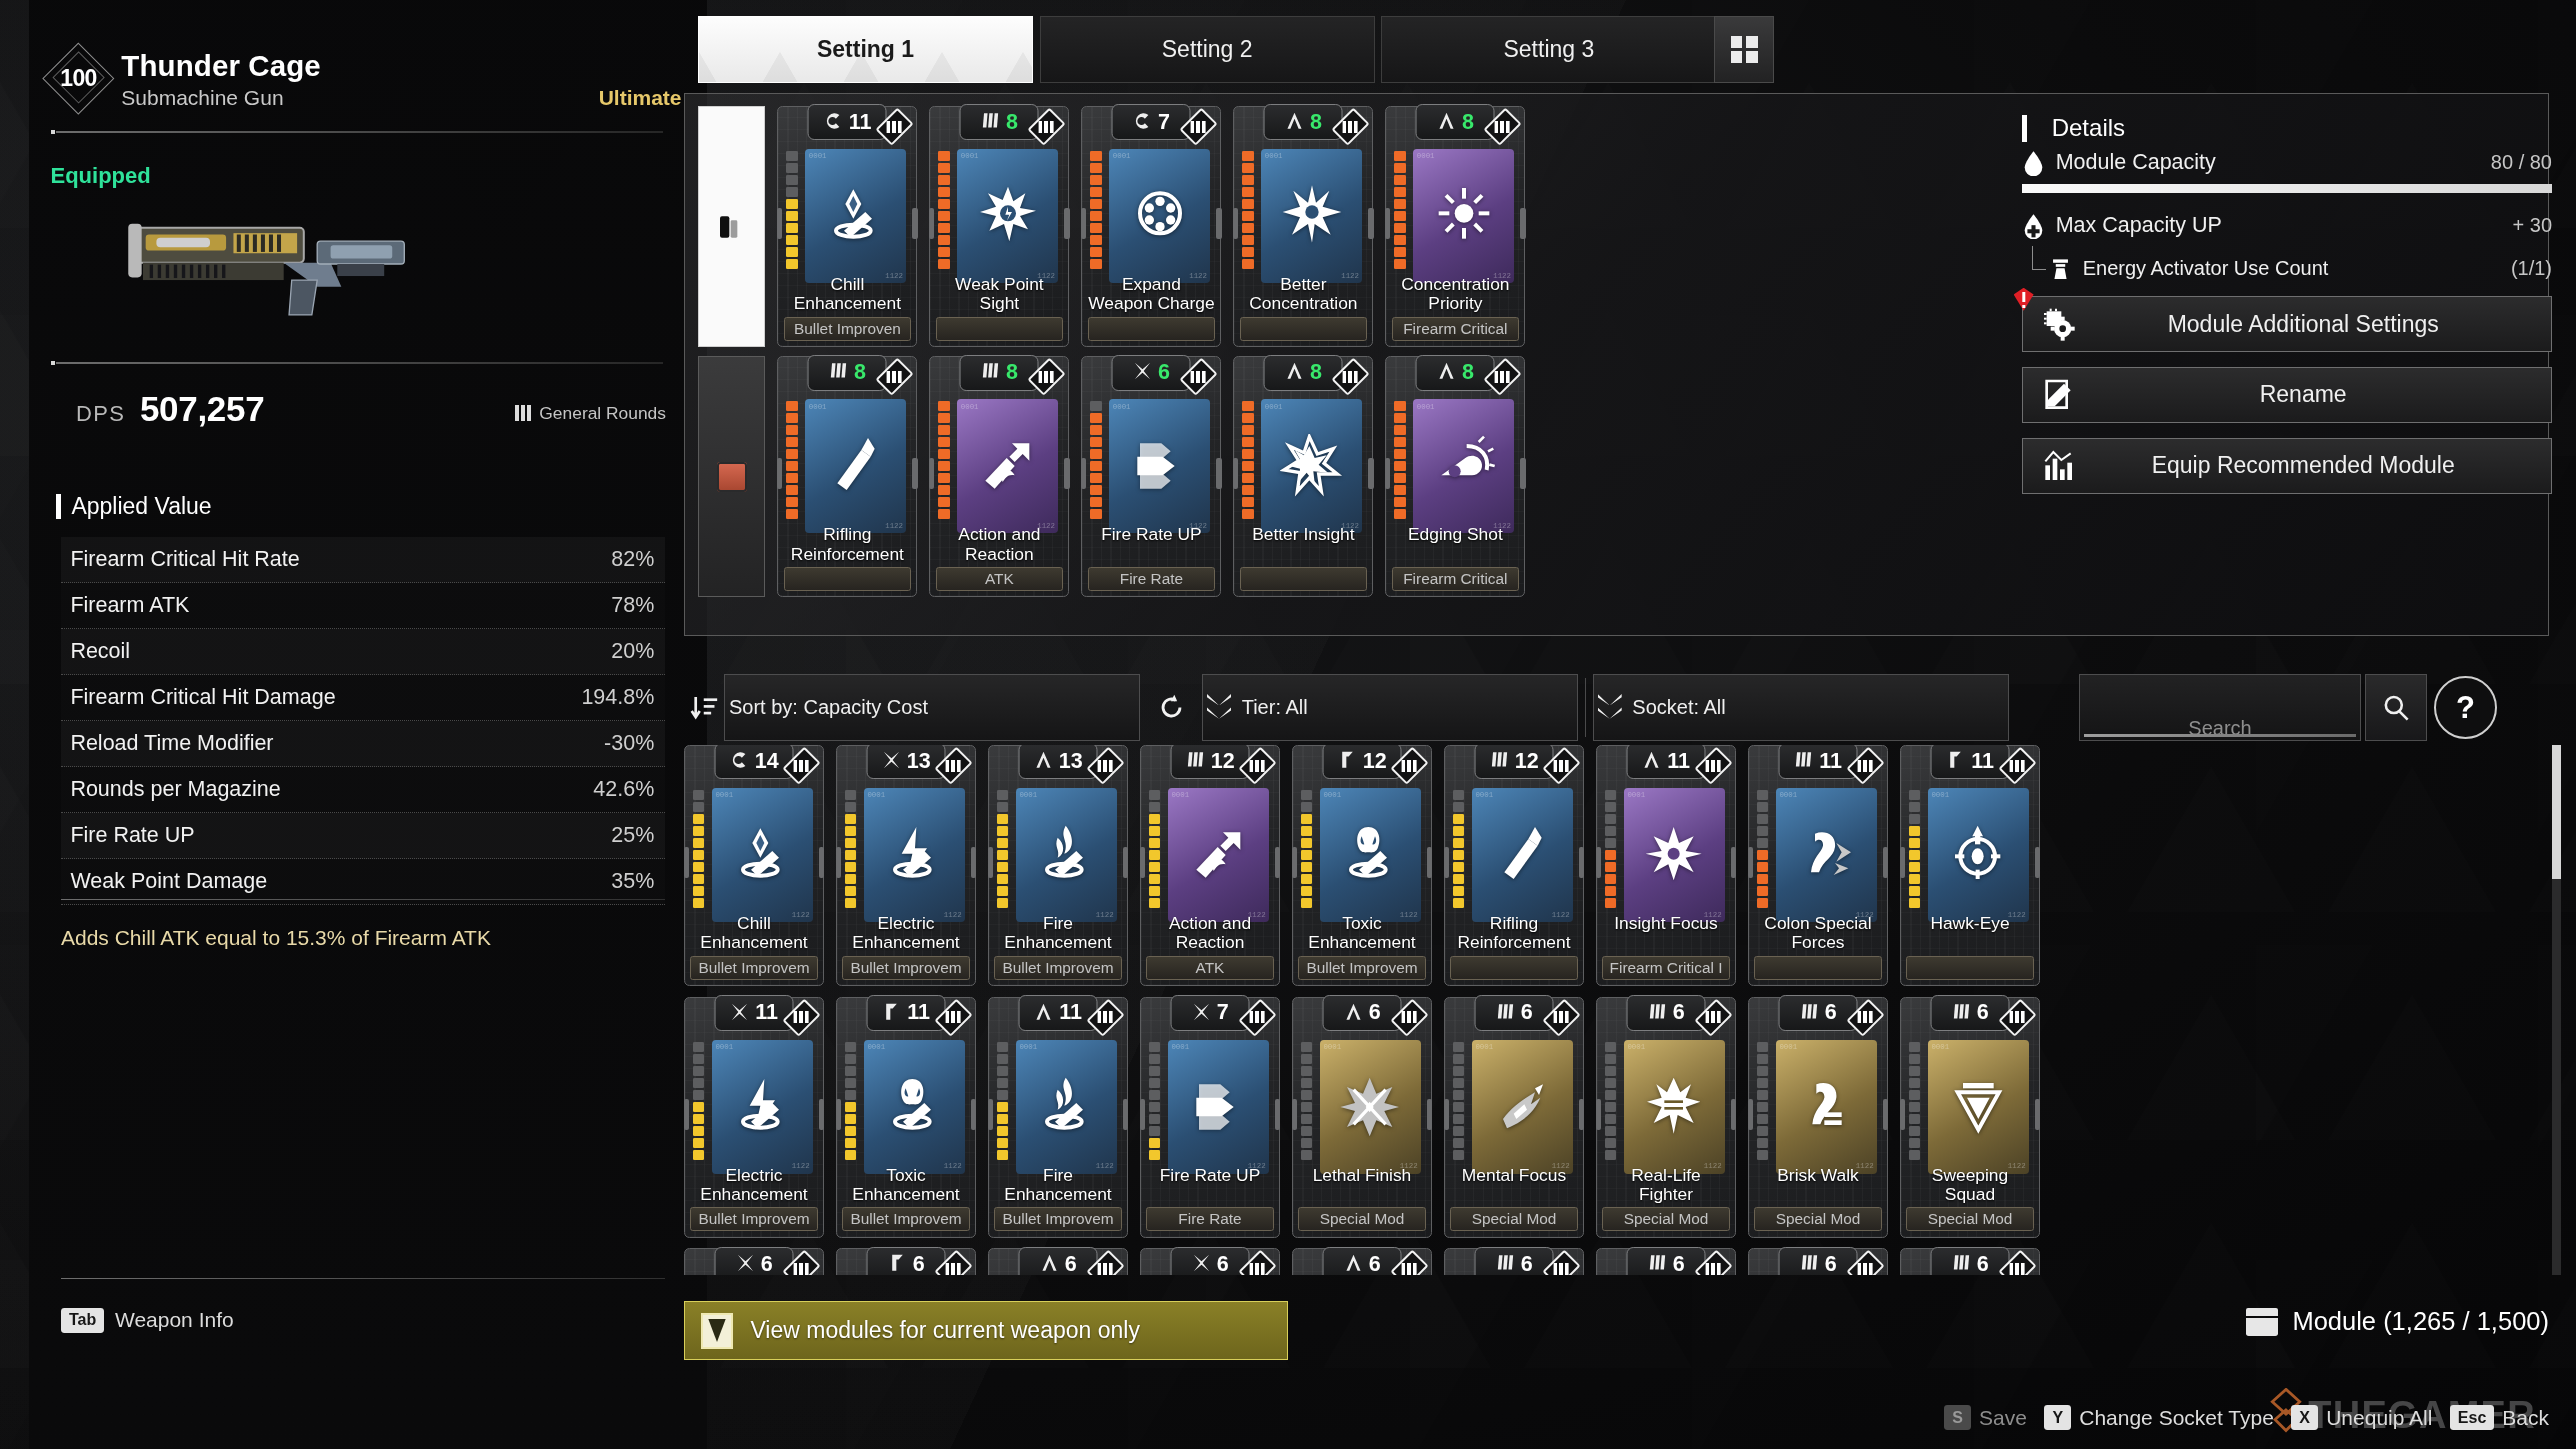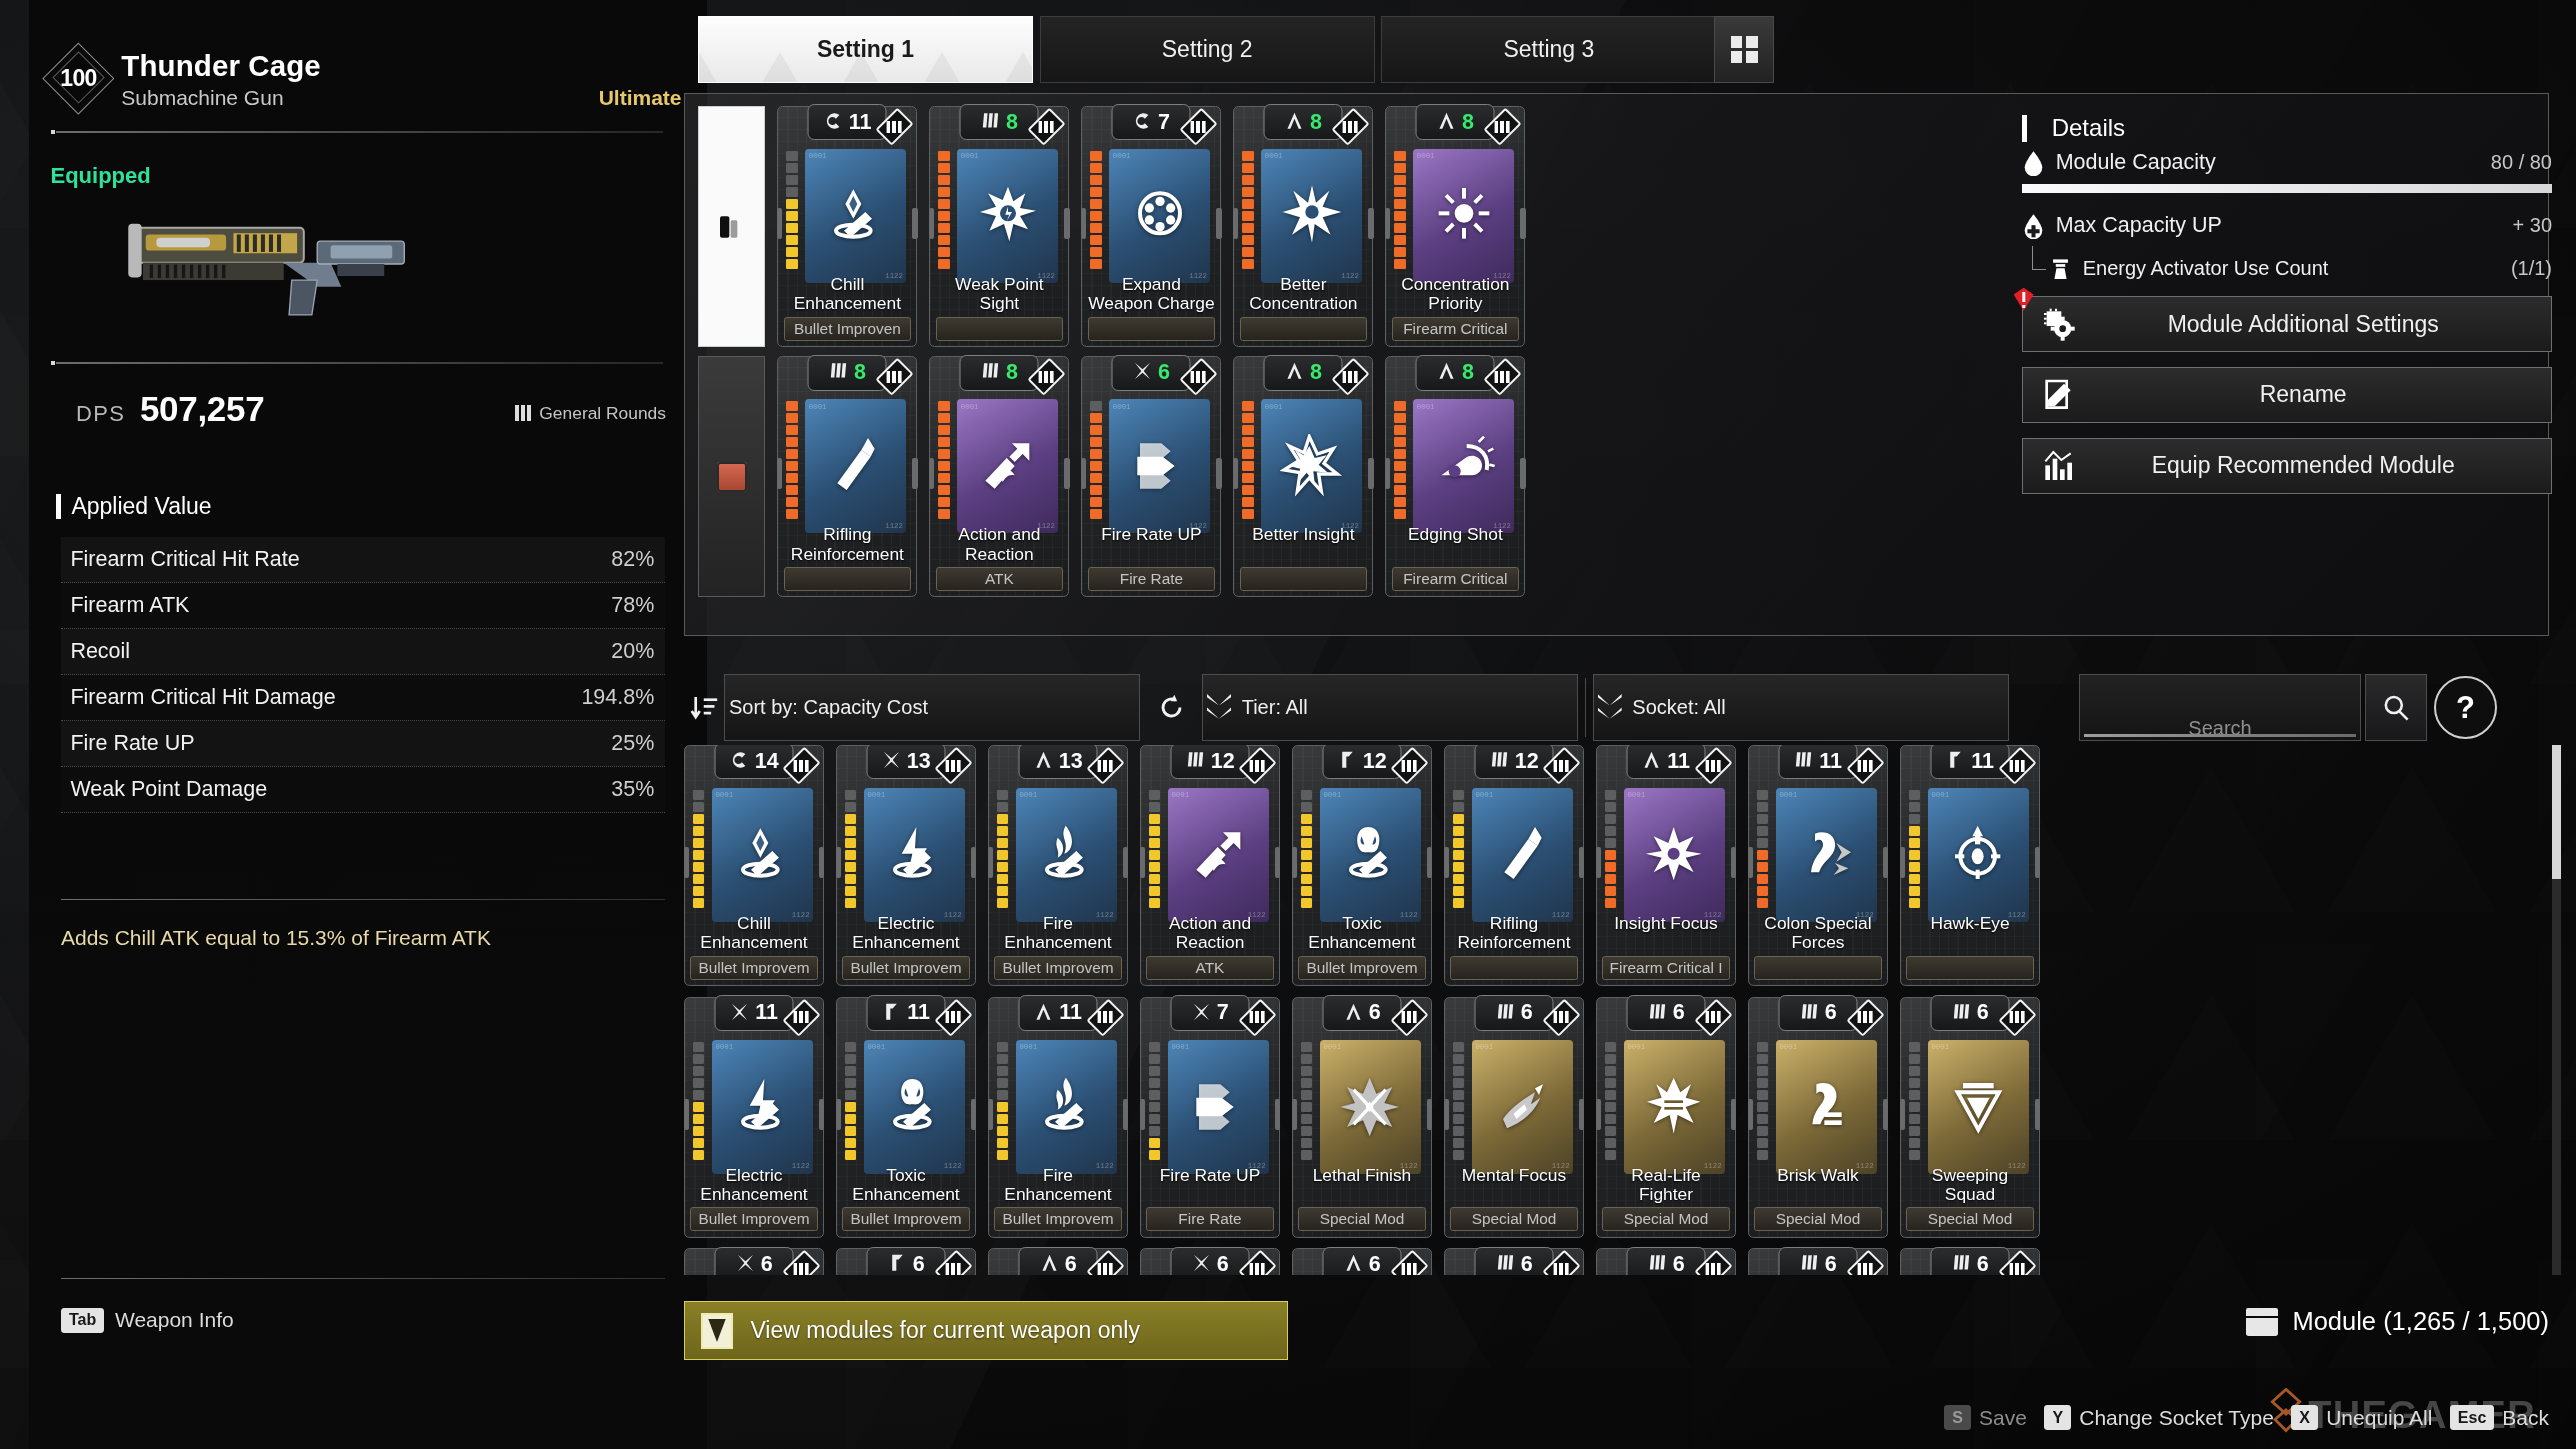--- a/index.html
+++ b/index.html
@@ -328,20 +328,28 @@
         </div>
         <div class="stat-row">
           <span class="stat-name">Recoil</span>
           <span class="stat-val">20%</span>
         </div>
         <div class="stat-row">
           <span class="stat-name">Firearm Critical Hit Damage</span>
           <span class="stat-val">194.8%</span>
         </div>
         <div class="stat-row">
+          <span class="stat-name">Reload Time Modifier</span>
+          <span class="stat-val">-30%</span>
+        </div>
+        <div class="stat-row">
+          <span class="stat-name">Rounds per Magazine</span>
+          <span class="stat-val">42.6%</span>
+        </div>
+        <div class="stat-row">
           <span class="stat-name">Fire Rate UP</span>
           <span class="stat-val">25%</span>
         </div>
         <div class="stat-row">
           <span class="stat-name">Weak Point Damage</span>
           <span class="stat-val">35%</span>
         </div>
       </div>
     <div class="left-bottom-line"></div>
     <div class="stat-note">Adds Chill ATK equal to 15.3% of Firearm ATK</div>

